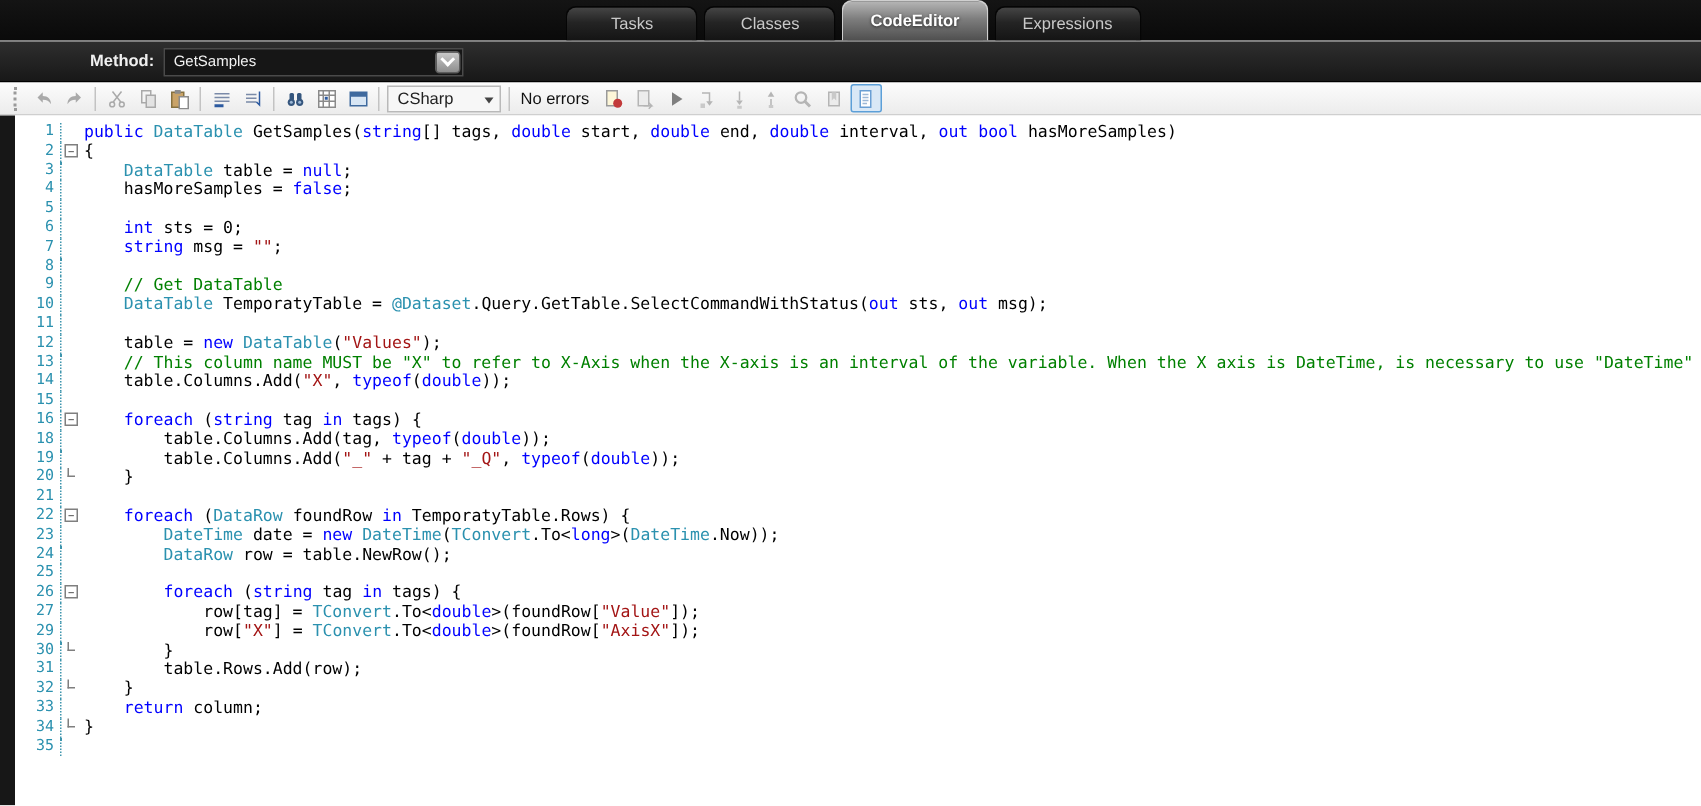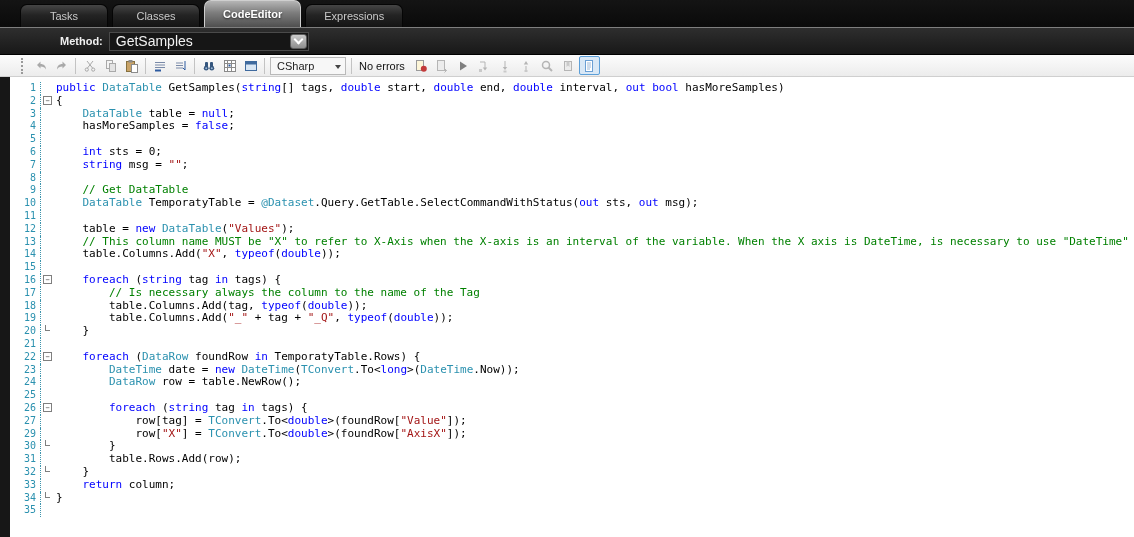--- a/index.html
+++ b/index.html
@@ -2,40 +2,40 @@
 <html><head>
 <meta charset="utf-8">
 <style>
   html,body{margin:0;padding:0;background:#fff;}
   .app{position:relative;width:1134px;height:537px;overflow:hidden;
        font-family:"Liberation Sans",sans-serif;background:#fff;box-sizing:border-box;}
   *{box-sizing:border-box;}
 
   
   .tabbar{height:28px;background:linear-gradient(#141414,#0a0a0a);display:flex;align-items:flex-end;
-          padding-left:20px;border-bottom:1px solid #7e7e7e;}
+          padding-left:8px;border-bottom:1px solid #7e7e7e;justify-content:center;}
   .tab{height:23px;min-width:88px;padding:0 18px;margin-right:4px;border-radius:7px 7px 0 0;
        background:linear-gradient(#454545,#242424 45%,#141414);color:#c9c9c9;font-size:11px;
        display:flex;align-items:center;justify-content:center;border:1px solid #050505;border-bottom:none;cursor:default;}
   .tab.active{height:27px;background:linear-gradient(#b5b5b5,#7d7d7d 45%,#4f4f4f);color:#fff;
        font-weight:bold;border:1px solid #cfcfcf;border-bottom:none;text-shadow:0 1px 2px #2a2a2a;}
 
   
   .methodbar{height:27px;background:linear-gradient(#2e2e2e,#181818);display:flex;align-items:center;
              padding-left:48px;border-bottom:1px solid #000;}
   .method-label{color:#f0f0f0;font-size:11px;font-weight:bold;margin-right:6px;padding-left:12px;}
   .combo{width:200px;height:19px;background:#161616;border:1px solid #4a4a4a;display:flex;align-items:center;
-         color:#f2f2f2;font-size:14px;padding-left:6px;position:relative;}
+         color:#f2f2f2;font-size:10px;padding-left:6px;position:relative;}
   .combo .arrowbtn{position:absolute;right:1px;top:1px;width:17px;height:15px;border-radius:3px;
          background:linear-gradient(#c9c9c9,#8e8e8e);border:1px solid #5c5c5c;display:flex;align-items:center;justify-content:center;}
   .chev{width:7px;height:7px;border-right:2px solid #fff;border-bottom:2px solid #fff;transform:rotate(45deg);margin-top:-3px;}
 
   
   .toolbar{height:22px;background:linear-gradient(#fcfcfc,#ececec);border-bottom:1px solid #cfcfcf;
-           display:flex;align-items:center;padding-left:19px;}
+           display:flex;align-items:center;padding-left:7px;}
   .grip{width:5px;height:16px;border-left:2px dotted #9a9a9a;margin:0 4px 0 2px;}
   .tsep{width:1px;height:16px;background:#c3c3c3;margin:0 3px;}
   .tbtn{width:21px;height:19px;display:flex;align-items:center;justify-content:center;border:1px solid transparent;border-radius:2px;}
   .tbtn.toggled{border:1px solid #5c9fd8;background:#d9e8f6;}
   .langcombo{width:76px;height:18px;border:1px solid #b9b9b9;background:#f7f7f7;display:flex;align-items:center;
              font-size:11px;color:#222;padding-left:6px;position:relative;margin:0 2px;}
   .langcombo .dchev{position:absolute;right:4px;top:7px;width:0;height:0;border-left:3px solid transparent;
              border-right:3px solid transparent;border-top:4px solid #444;}
   .status{font-size:11px;color:#111;margin:0 6px 0 4px;}
 
@@ -236,21 +236,20 @@
         <div class="line"><div class="ln">7</div><div class="fold"></div><div class="codetext"><span class="tok-p">    </span><span class="tok-k">string</span><span class="tok-p"> msg = </span><span class="tok-s">""</span><span class="tok-p">;</span></div></div>
         <div class="line"><div class="ln">8</div><div class="fold"></div><div class="codetext"></div></div>
         <div class="line"><div class="ln">9</div><div class="fold"></div><div class="codetext"><span class="tok-c">    // Get DataTable</span></div></div>
         <div class="line"><div class="ln">10</div><div class="fold"></div><div class="codetext"><span class="tok-p">    </span><span class="tok-t">DataTable</span><span class="tok-p"> TemporatyTable = </span><span class="tok-tb">@Dataset</span><span class="tok-p">.Query.GetTable.SelectCommandWithStatus(</span><span class="tok-k">out</span><span class="tok-p"> sts, </span><span class="tok-k">out</span><span class="tok-p"> msg);</span></div></div>
         <div class="line"><div class="ln">11</div><div class="fold"></div><div class="codetext"></div></div>
         <div class="line"><div class="ln">12</div><div class="fold"></div><div class="codetext"><span class="tok-p">    table = </span><span class="tok-k">new</span><span class="tok-p"> </span><span class="tok-t">DataTable</span><span class="tok-p">(</span><span class="tok-s">"Values"</span><span class="tok-p">);</span></div></div>
         <div class="line"><div class="ln">13</div><div class="fold"></div><div class="codetext"><span class="tok-c">    // This column name MUST be "X" to refer to X-Axis when the X-axis is an interval of the variable. When the X axis is DateTime, is necessary to use "DateTime"</span></div></div>
         <div class="line"><div class="ln">14</div><div class="fold"></div><div class="codetext"><span class="tok-p">    table.Columns.Add(</span><span class="tok-s">"X"</span><span class="tok-p">, </span><span class="tok-k">typeof</span><span class="tok-p">(</span><span class="tok-k">double</span><span class="tok-p">));</span></div></div>
         <div class="line"><div class="ln">15</div><div class="fold"></div><div class="codetext"></div></div>
         <div class="line"><div class="ln">16</div><div class="fold"><span class="fbox">−</span></div><div class="codetext"><span class="tok-p">    </span><span class="tok-k">foreach</span><span class="tok-p"> (</span><span class="tok-k">string</span><span class="tok-p"> tag </span><span class="tok-k">in</span><span class="tok-p"> tags) {</span></div></div>
-        <div class="line"><div class="ln">17</div><div class="fold"></div><div class="codetext"><span class="tok-c">        // Is necessary always the column to the name of the Tag</span></div></div>
         <div class="line"><div class="ln">18</div><div class="fold"></div><div class="codetext"><span class="tok-p">        table.Columns.Add(tag, </span><span class="tok-k">typeof</span><span class="tok-p">(</span><span class="tok-k">double</span><span class="tok-p">));</span></div></div>
         <div class="line"><div class="ln">19</div><div class="fold"></div><div class="codetext"><span class="tok-p">        table.Columns.Add(</span><span class="tok-s">"_"</span><span class="tok-p"> + tag + </span><span class="tok-s">"_Q"</span><span class="tok-p">, </span><span class="tok-k">typeof</span><span class="tok-p">(</span><span class="tok-k">double</span><span class="tok-p">));</span></div></div>
         <div class="line"><div class="ln">20</div><div class="fold"><span class="fend"></span></div><div class="codetext"><span class="tok-p">    }</span></div></div>
         <div class="line"><div class="ln">21</div><div class="fold"></div><div class="codetext"></div></div>
         <div class="line"><div class="ln">22</div><div class="fold"><span class="fbox">−</span></div><div class="codetext"><span class="tok-p">    </span><span class="tok-k">foreach</span><span class="tok-p"> (</span><span class="tok-t">DataRow</span><span class="tok-p"> foundRow </span><span class="tok-k">in</span><span class="tok-p"> TemporatyTable.Rows) {</span></div></div>
         <div class="line"><div class="ln">23</div><div class="fold"></div><div class="codetext"><span class="tok-p">        </span><span class="tok-t">DateTime</span><span class="tok-p"> date = </span><span class="tok-k">new</span><span class="tok-p"> </span><span class="tok-t">DateTime</span><span class="tok-p">(</span><span class="tok-t">TConvert</span><span class="tok-p">.To&lt;</span><span class="tok-k">long</span><span class="tok-p">&gt;(</span><span class="tok-t">DateTime</span><span class="tok-p">.Now));</span></div></div>
         <div class="line"><div class="ln">24</div><div class="fold"></div><div class="codetext"><span class="tok-p">        </span><span class="tok-t">DataRow</span><span class="tok-p"> row = table.NewRow();</span></div></div>
         <div class="line"><div class="ln">25</div><div class="fold"></div><div class="codetext"></div></div>
         <div class="line"><div class="ln">26</div><div class="fold"><span class="fbox">−</span></div><div class="codetext"><span class="tok-p">        </span><span class="tok-k">foreach</span><span class="tok-p"> (</span><span class="tok-k">string</span><span class="tok-p"> tag </span><span class="tok-k">in</span><span class="tok-p"> tags) {</span></div></div>
         <div class="line"><div class="ln">27</div><div class="fold"></div><div class="codetext"><span class="tok-p">            row[tag] = </span><span class="tok-t">TConvert</span><span class="tok-p">.To&lt;</span><span class="tok-k">double</span><span class="tok-p">&gt;(foundRow[</span><span class="tok-s">"Value"</span><span class="tok-p">]);</span></div></div>

